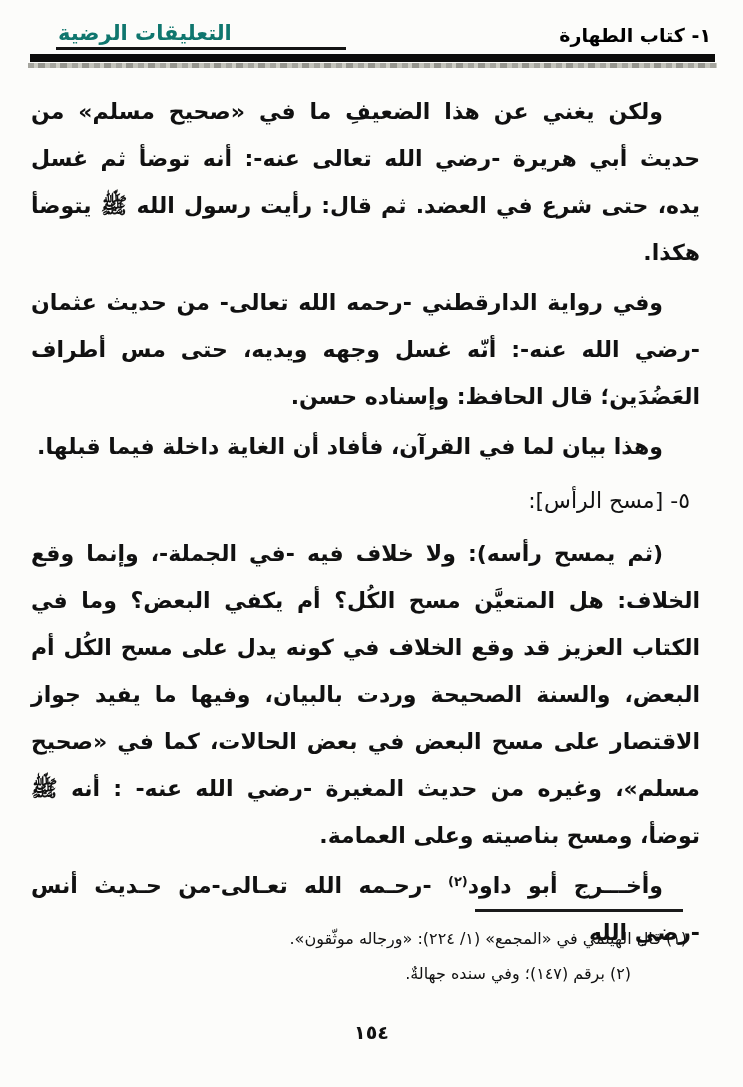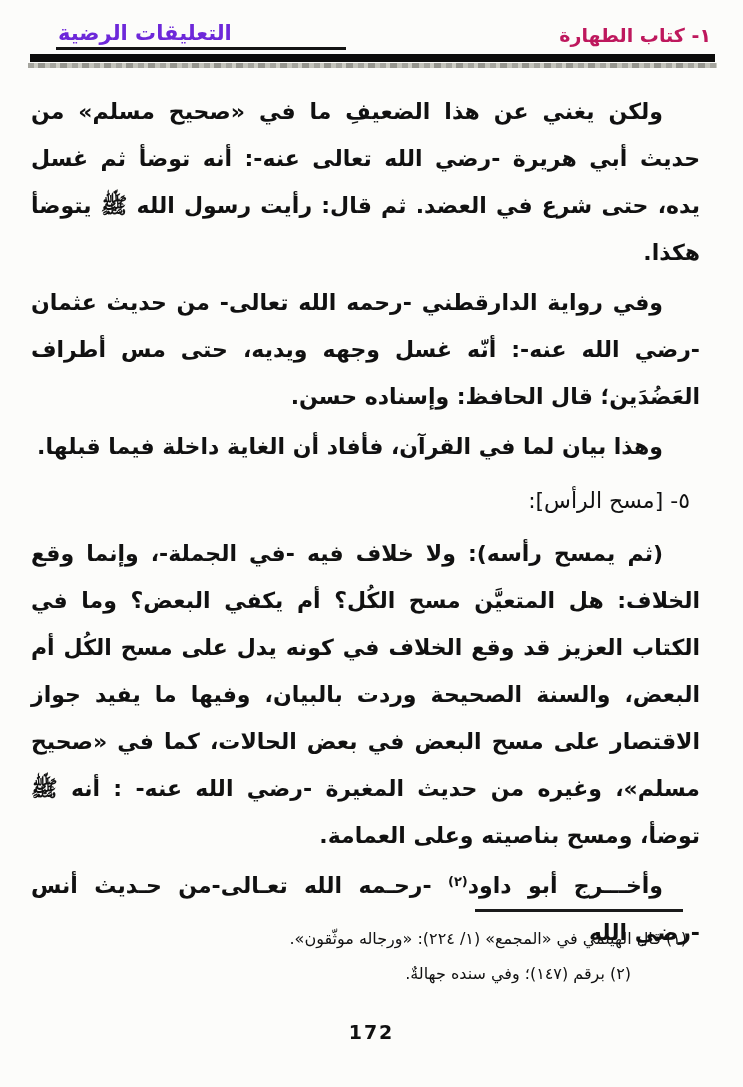--- a/index.html
+++ b/index.html
@@ -18,30 +18,30 @@
     color: #111111;
     overflow: hidden;
   }
   
   .hdr-title-right {
     position: absolute;
     top: 24px;
     right: 32px;
     font-size: 19px;
     font-weight: 700;
-    color: #be185d;
+    color: #000000;
     white-space: nowrap;
   }
   .hdr-title-left {
     position: absolute;
     top: 21px;
     left: 58px;
     font-size: 21px;
     font-weight: 700;
-    color: #6d28d9;
+    color: #0f766e;
     white-space: nowrap;
   }
   .hdr-underline-left {
     position: absolute;
     top: 47px;
     left: 56px;
     width: 290px;
     height: 3px;
     background: #141414;
   }
@@ -144,15 +144,15 @@
     <p>(ثم يمسح رأسه): ولا خلاف فيه -في الجملة-، وإنما وقع الخلاف: هل المتعيَّن مسح الكُل؟ أم يكفي البعض؟ وما في الكتاب العزيز قد وقع الخلاف في كونه يدل على مسح الكُل أم البعض، والسنة الصحيحة وردت بالبيان، وفيها ما يفيد جواز الاقتصار على مسح البعض في بعض الحالات، كما في «صحيح مسلم»، وغيره من حديث المغيرة -رضي الله عنه- : أنه ﷺ توضأ، ومسح بناصيته وعلى العمامة.</p>
     <p><span>وأخـــرج أبو داود</span><sup class="fnref">(٢)</sup><span> -رحـمه الله تعـالى-من حـديث أنس -رضي الله</span></p>
   </div>
 
   <div class="footnote-sep"></div>
   <div class="footnotes">
     <div class="footnote-1">(١) قال الهيثمي في «المجمع» (١/ ٢٢٤): «ورجاله موثّقون».</div>
     <div class="footnote-2">(٢) برقم (١٤٧)؛ وفي سنده جهالةٌ.</div>
   </div>
 
-  <div class="page-number">172</div>
+  <div class="page-number">١٥٤</div>
 
 </div>
 
 </body></html>

